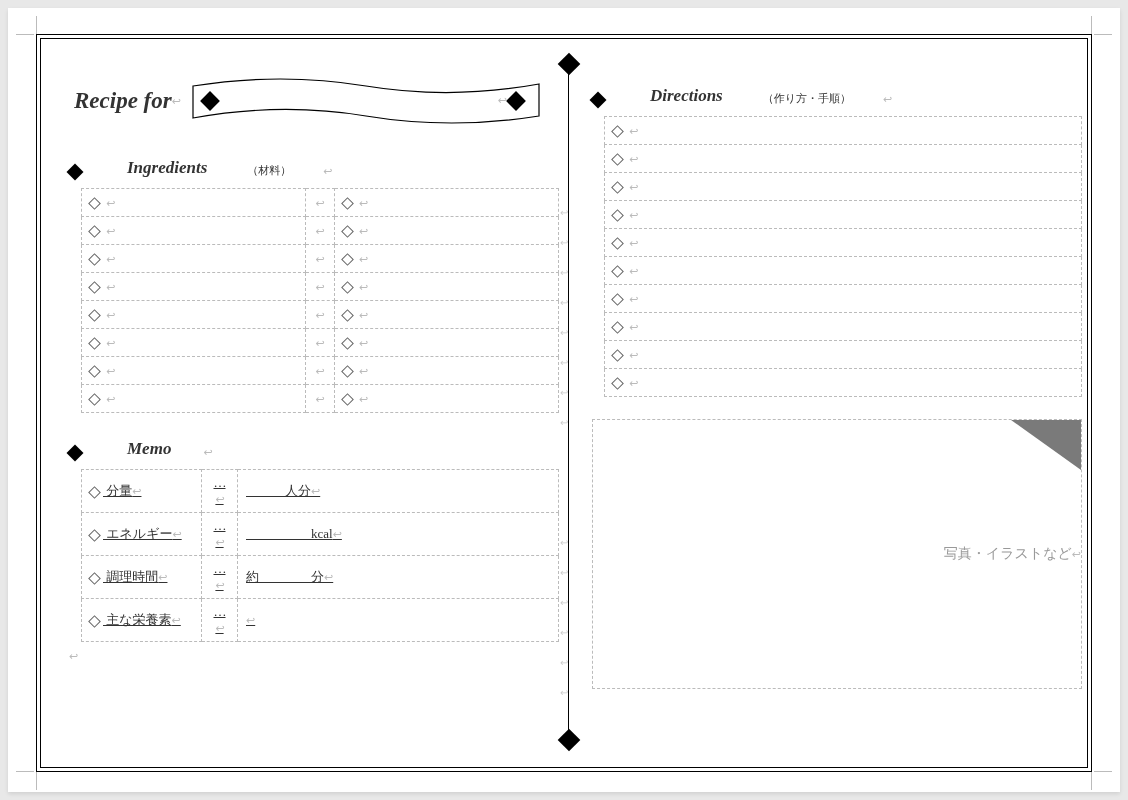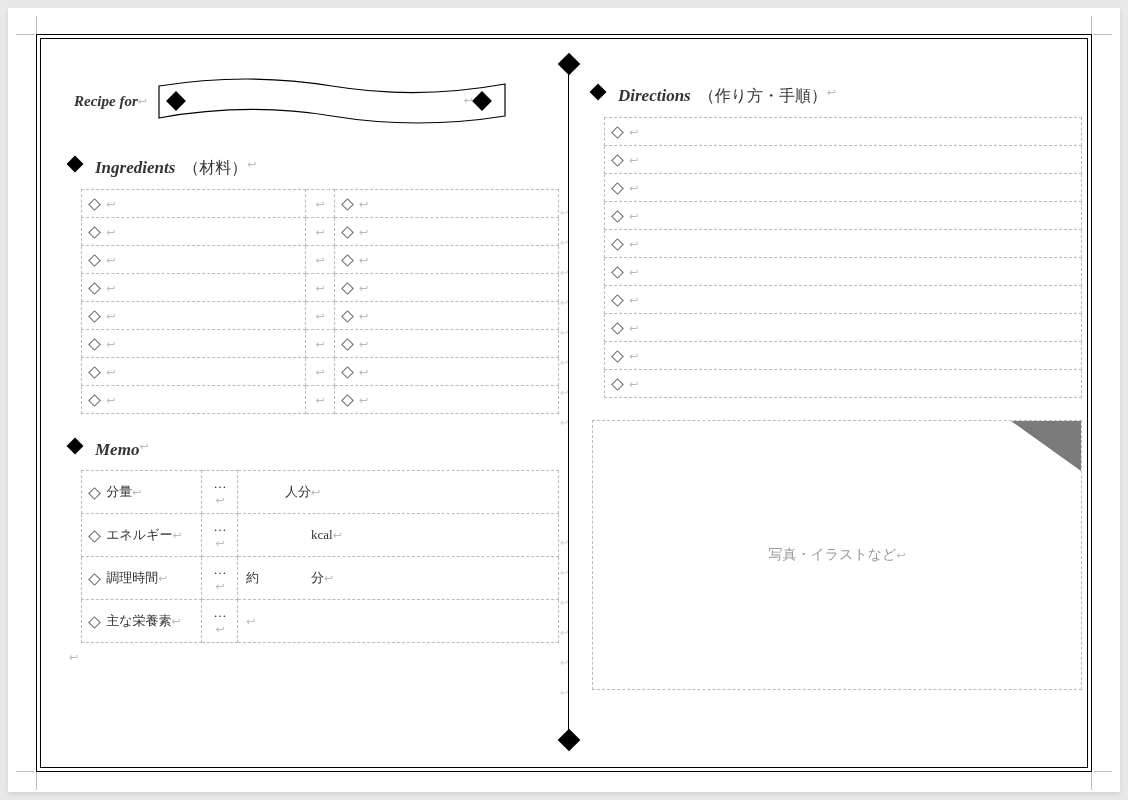--- a/index.html
+++ b/index.html
@@ -53,45 +53,46 @@
     .sec-diamond {
       width: 12px; height: 12px;
       background: #000;
       transform: rotate(45deg);
       display: inline-block;
       margin-right: 14px;
       flex-shrink: 0;
     }
     .sec-head {
       display: flex;
-      align-items: flex-start;
+      align-items: flex-end;
+      gap: 32px;
     }
     .sec-title-en {
       font-family: "Times New Roman", serif;
       font-style: italic;
       font-weight: bold;
       font-size: 17px;
     }
     .sec-title-jp {
-      font-size: 16px;
+      font-size: 11px;
       margin-left: 8px;
     }
     
     .header-row {
       position: absolute;
       top: 68px; left: 66px;
       width: 480px;
       display: flex;
       align-items: center;
     }
     .recipe-for {
       font-family: "Times New Roman", serif;
       font-style: italic;
       font-weight: bold;
-      font-size: 15px;
+      font-size: 23px;
     }
     .banner {
       position: relative;
       width: 350px;
       height: 50px;
       margin-left: 10px;
     }
     .banner svg { width: 100%; height: 100%; }
     .banner .bd {
       position: absolute;
@@ -142,36 +143,36 @@
     
     .dir-tbl td { border-left: 1px dashed #bbb; border-right: 1px dashed #bbb; }
     
     .photo-box {
       margin-top: 22px;
       height: 270px;
       border: 1px dashed #bbb;
       position: relative;
       display: flex;
       align-items: center;
-      justify-content: center;
+      justify-content: flex-end;
       color: #999;
       font-size: 14px;
     }
     .photo-corner {
       position: absolute;
       top: 0; right: 0;
       width: 0; height: 0;
       border-style: solid;
       border-width: 0 70px 50px 0;
       border-color: transparent #7a7a7a transparent transparent;
     }
     .dots { letter-spacing: -1px; }
     .ing-wrap { margin-left: 12px; margin-top: 4px; }
     .memo-wrap { margin-top: 26px; }
-    .memo-tbl-wrap { margin-left: 12px; margin-top: 4px; }
+    .memo-tbl-wrap { margin-left: 12px; margin-top: 4px; text-decoration: underline; }
     
     .seam-marks {
       position: absolute;
       left: 552px;
       top: 190px;
       color: #ccc;
       font-size: 10px;
       line-height: 30px;
       pointer-events: none;
     }

